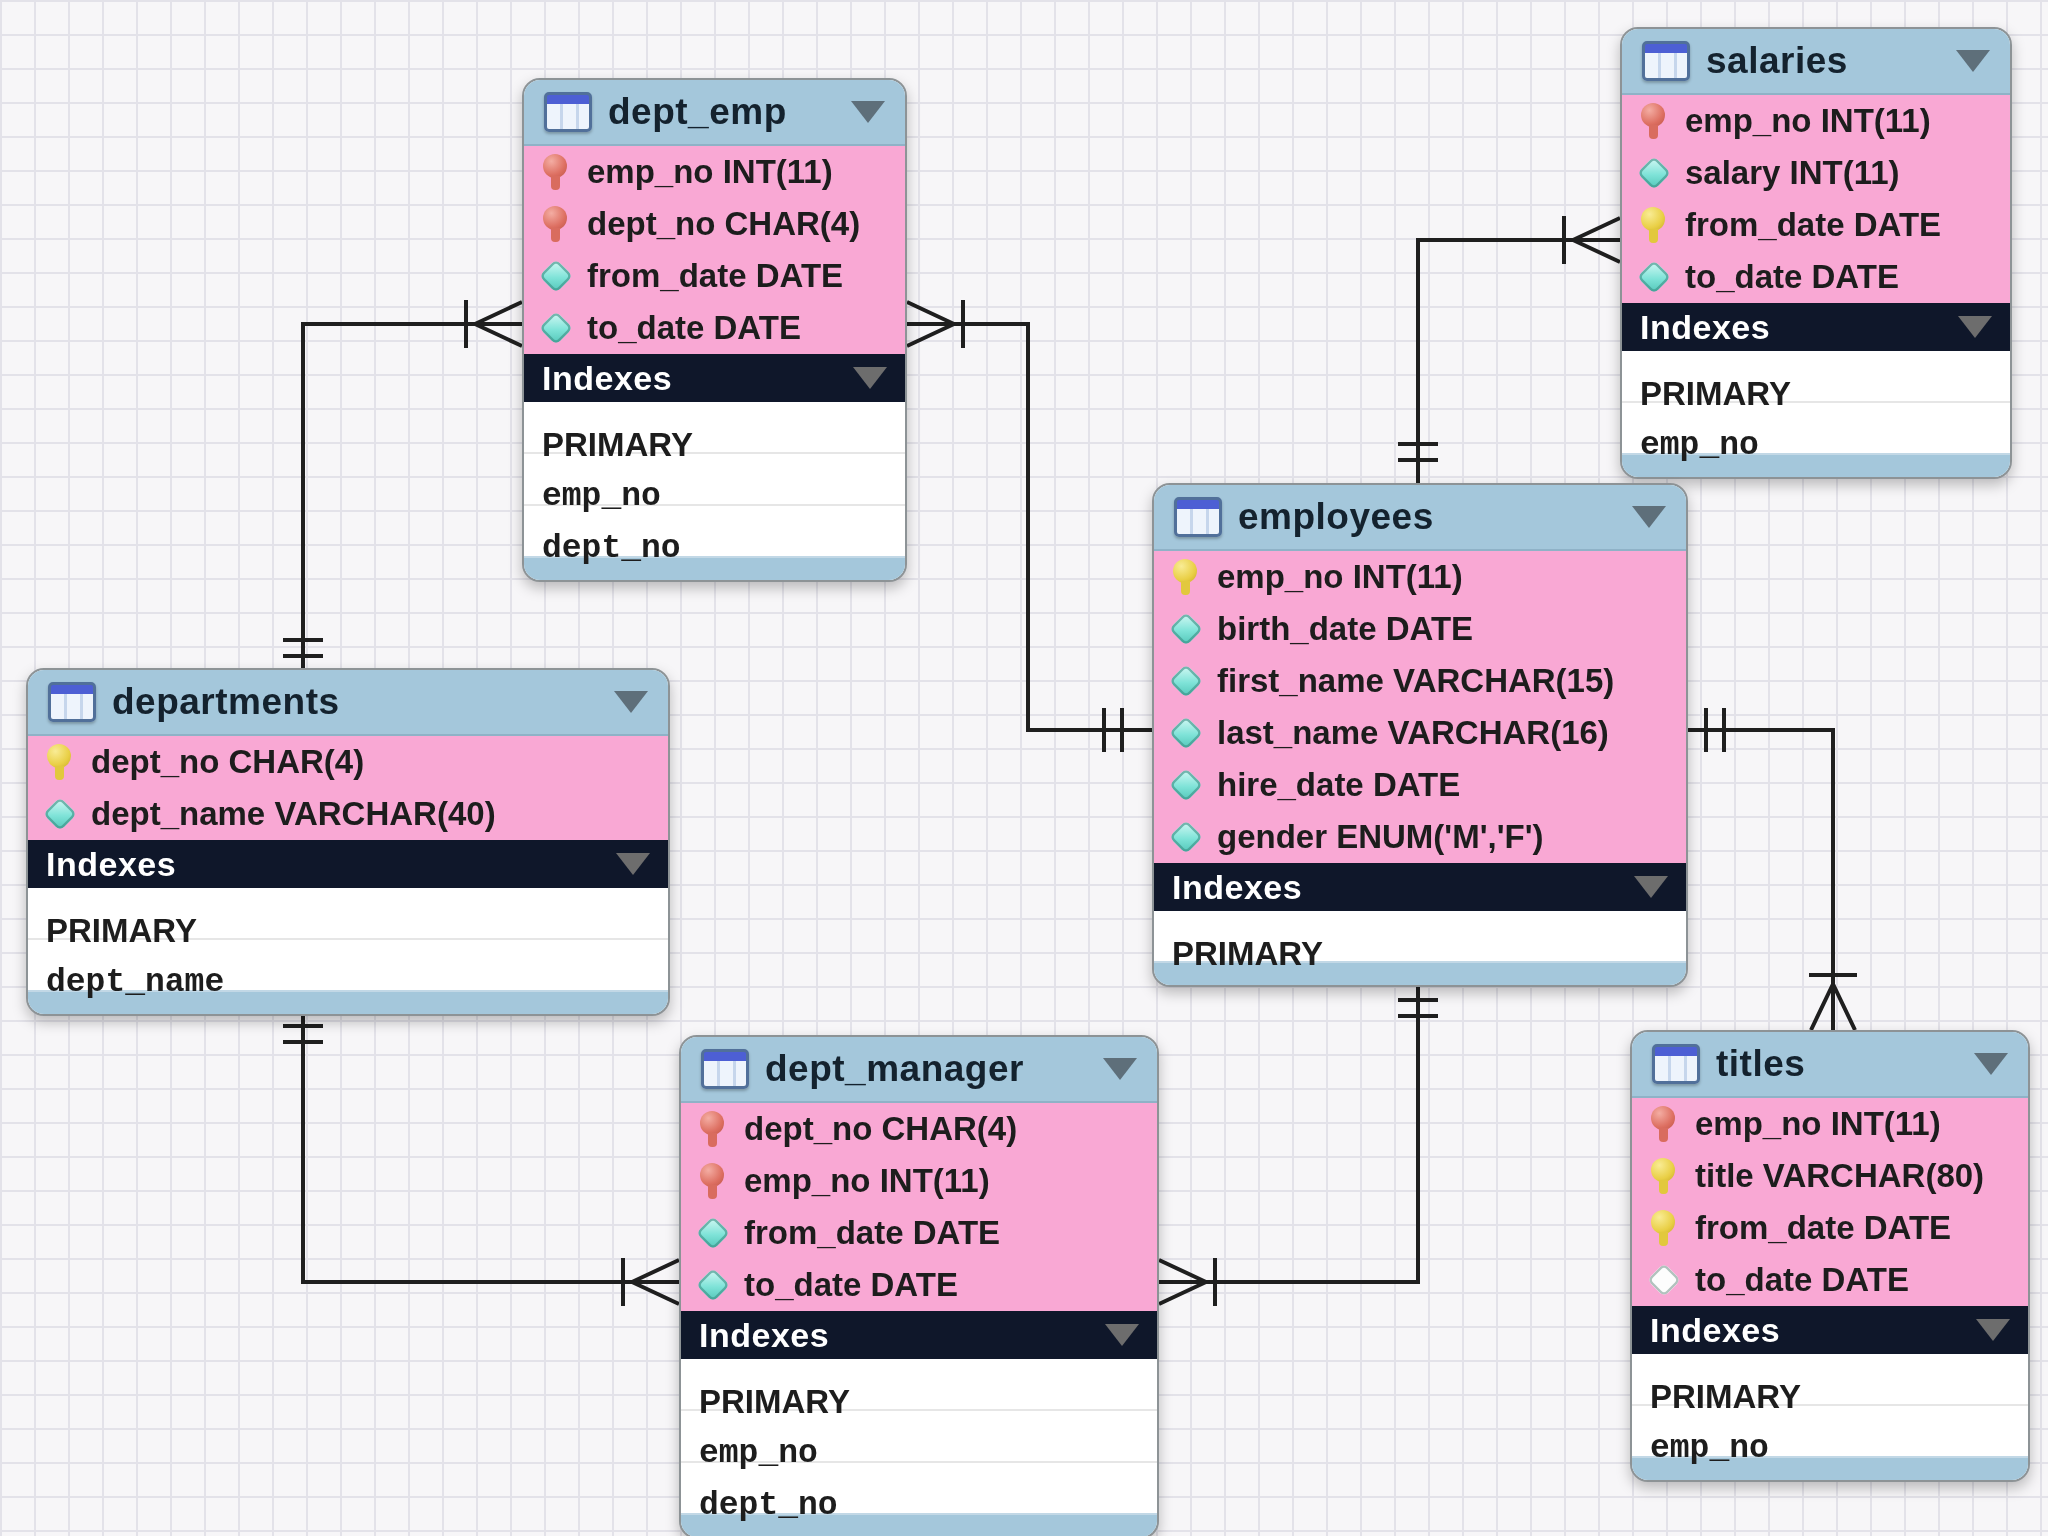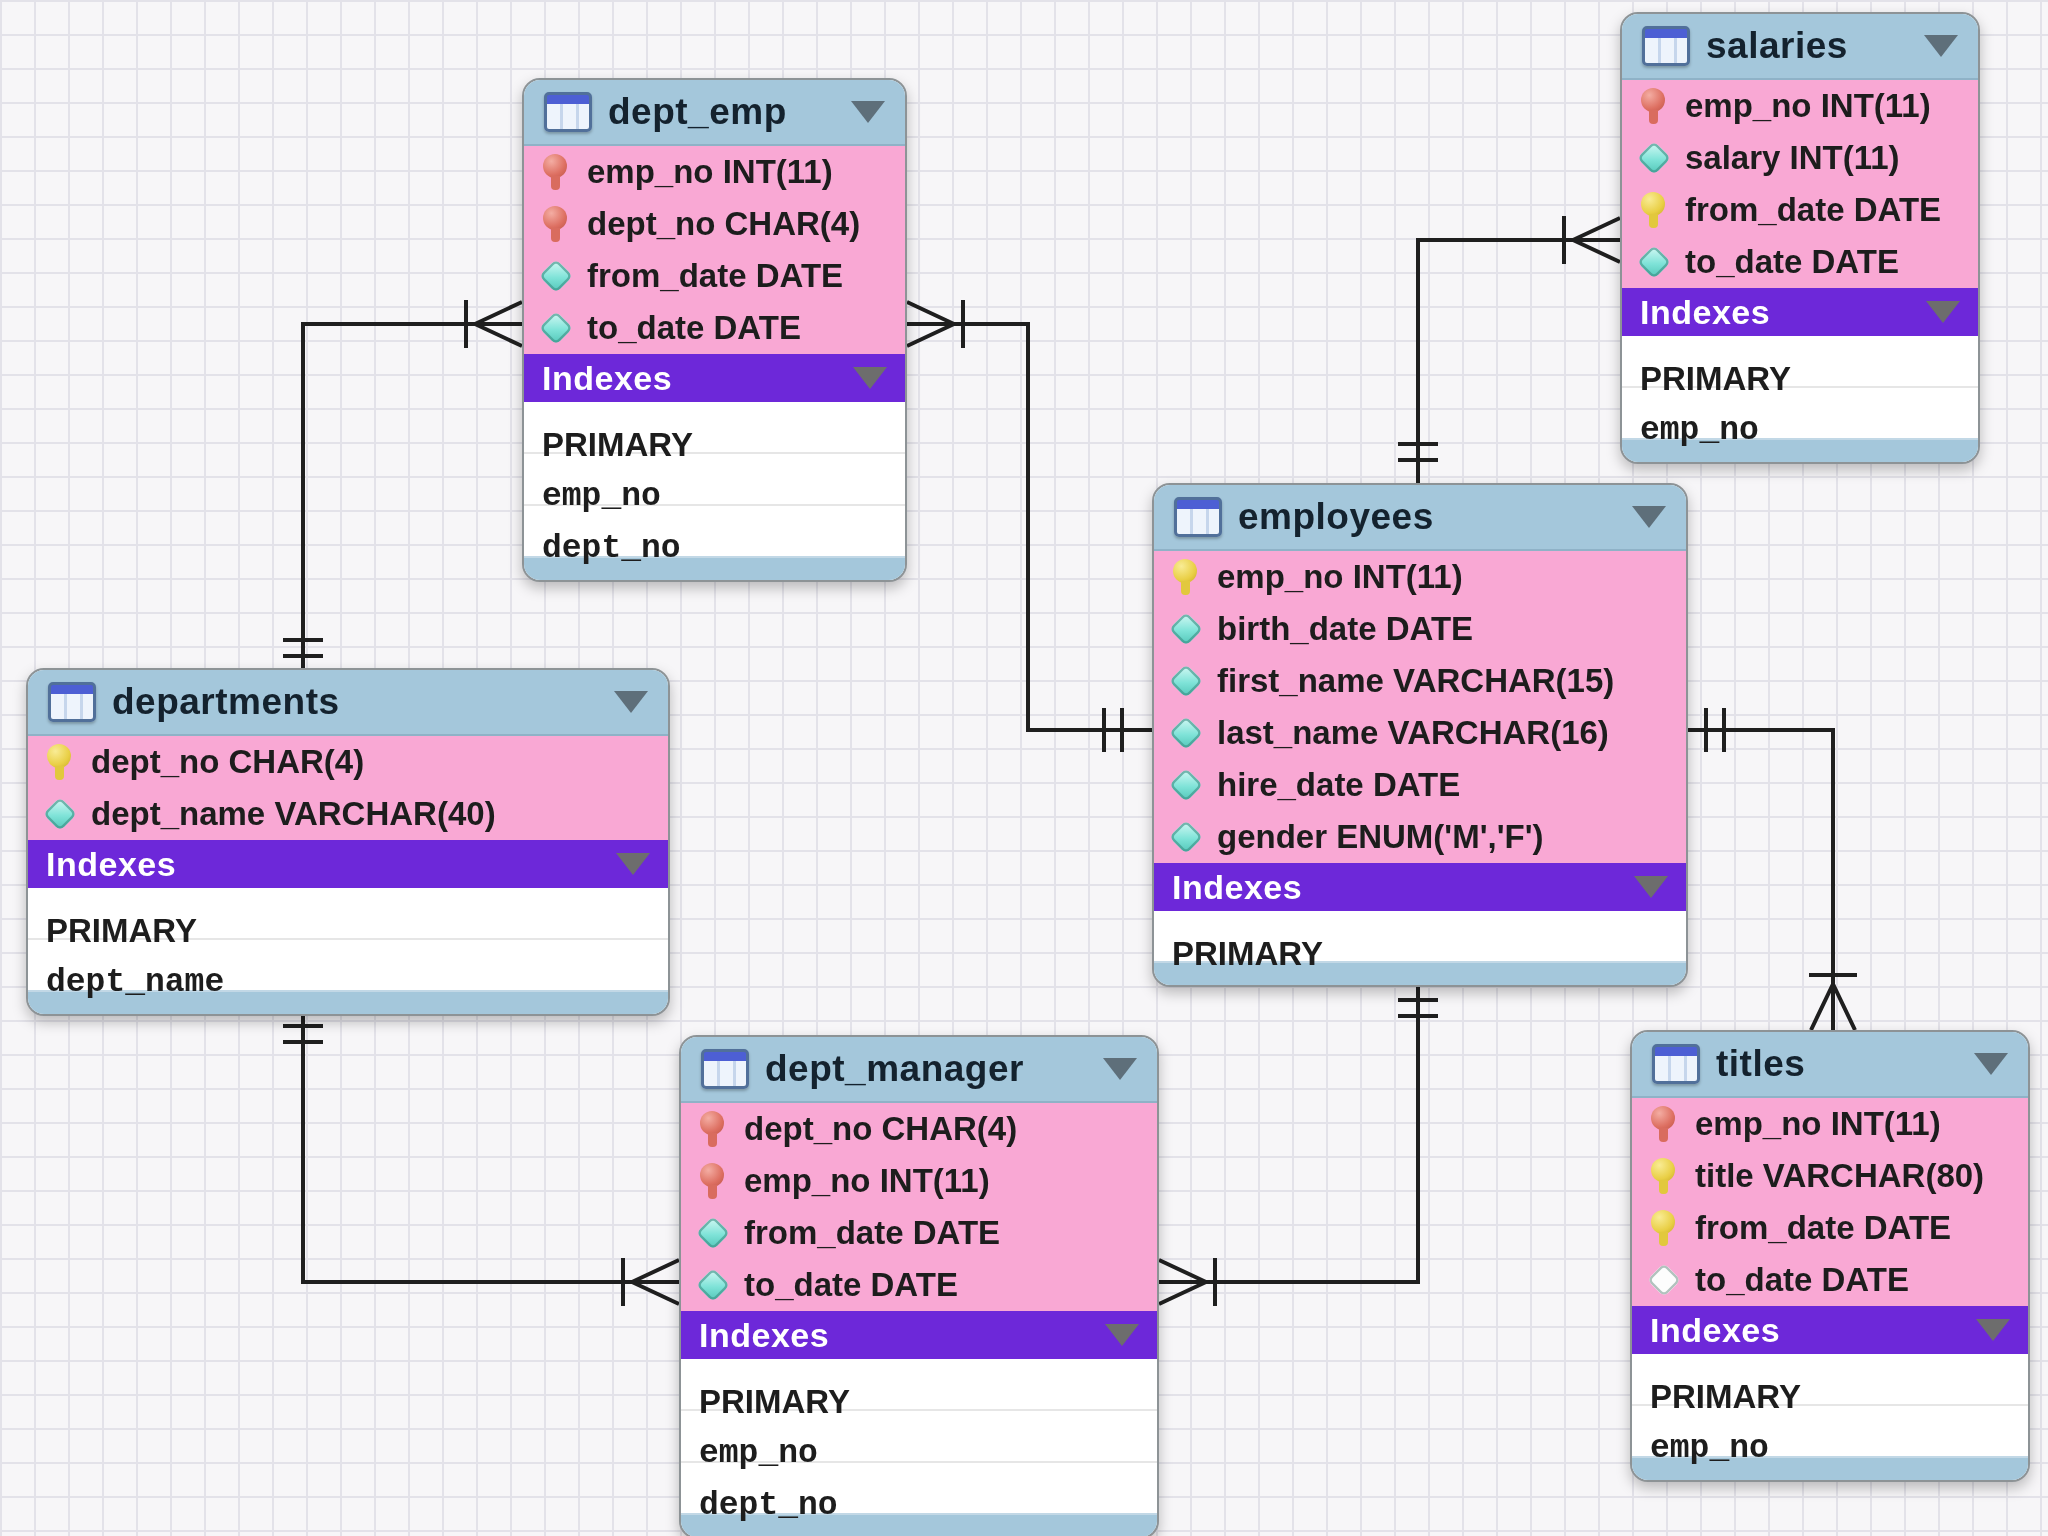--- a/index.html
+++ b/index.html
@@ -58,21 +58,21 @@
     transform:rotate(45deg); border-radius:6px;
   }
   .col-icon[data-icon="diamond"]::before {
     background:linear-gradient(135deg,#dcfbf7 0%,#7fe3d8 55%,#4fc4b6 100%);
     box-shadow:inset 0 0 0 2.5px rgba(58,140,130,.6);
   }
   .col-icon[data-icon="diamond-hollow"]::before {
     background:#fdfdfd; box-shadow:inset 0 0 0 2.5px #b2c2be;
   }
 
-  .idx-hdr { height:48px; background:#6d28d9; display:flex; align-items:center; gap:0; padding:0 18px; }
+  .idx-hdr { height:48px; background:#0f172a; display:flex; align-items:center; gap:0; padding:0 18px; }
   .idx-title { flex:1; font-size:34px; font-weight:bold; color:#fff; letter-spacing:.5px; }
   .idx-row { height:50px; display:flex; align-items:center; padding:0 18px; background:#fff; }
   .idx-row + .idx-row { border-top:2px solid #e6e6e6;font-family:Liberation Mono, monospace; }
   .idx-text { font-size:33px; font-weight:600; color:#1d1d1d;margin-top:35px; }
 
   .tbl-footer { height:22px; background:#a4c7db; border-top:2px solid #c2d8e6; }
 </style>
 </head>
 <body>
 
@@ -148,21 +148,21 @@
       </div>
     <div class="idx-row">
         <span class="idx-text">emp_no</span>
       </div>
     <div class="idx-row">
         <span class="idx-text">dept_no</span>
       </div>
     <div class="tbl-footer"></div>
   </div>
 
-  <div class="tbl" style="left:1620px;top:12px;width:360px">
+  <div class="tbl" style="left:1620px;top:27px;width:392px">
     <div class="tbl-hdr">
       <span class="tbl-icon"></span>
       <span class="tbl-title">salaries</span>
       <span class="caret"></span>
     </div>
     <div class="col-row">
       <span class="col-icon" data-icon="key-red"></span>
       <span class="col-text">emp_no INT(11)</span>
     </div>
     <div class="col-row">

